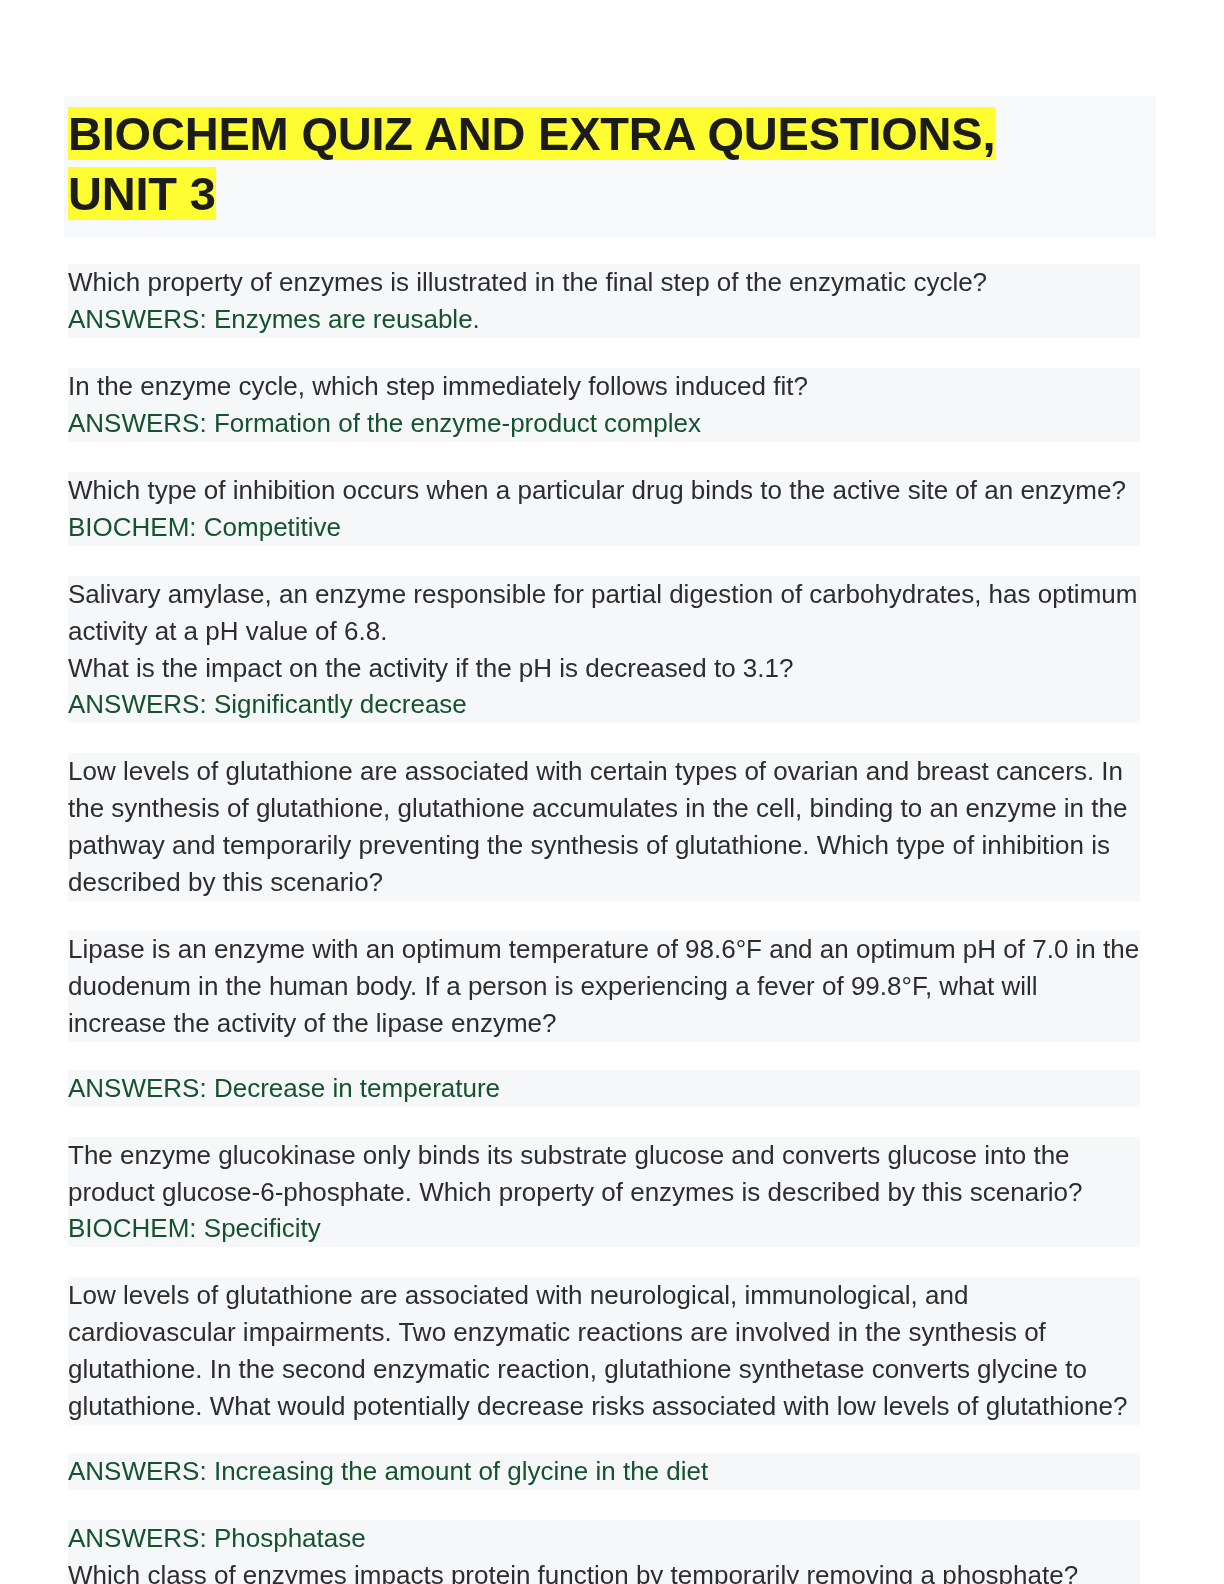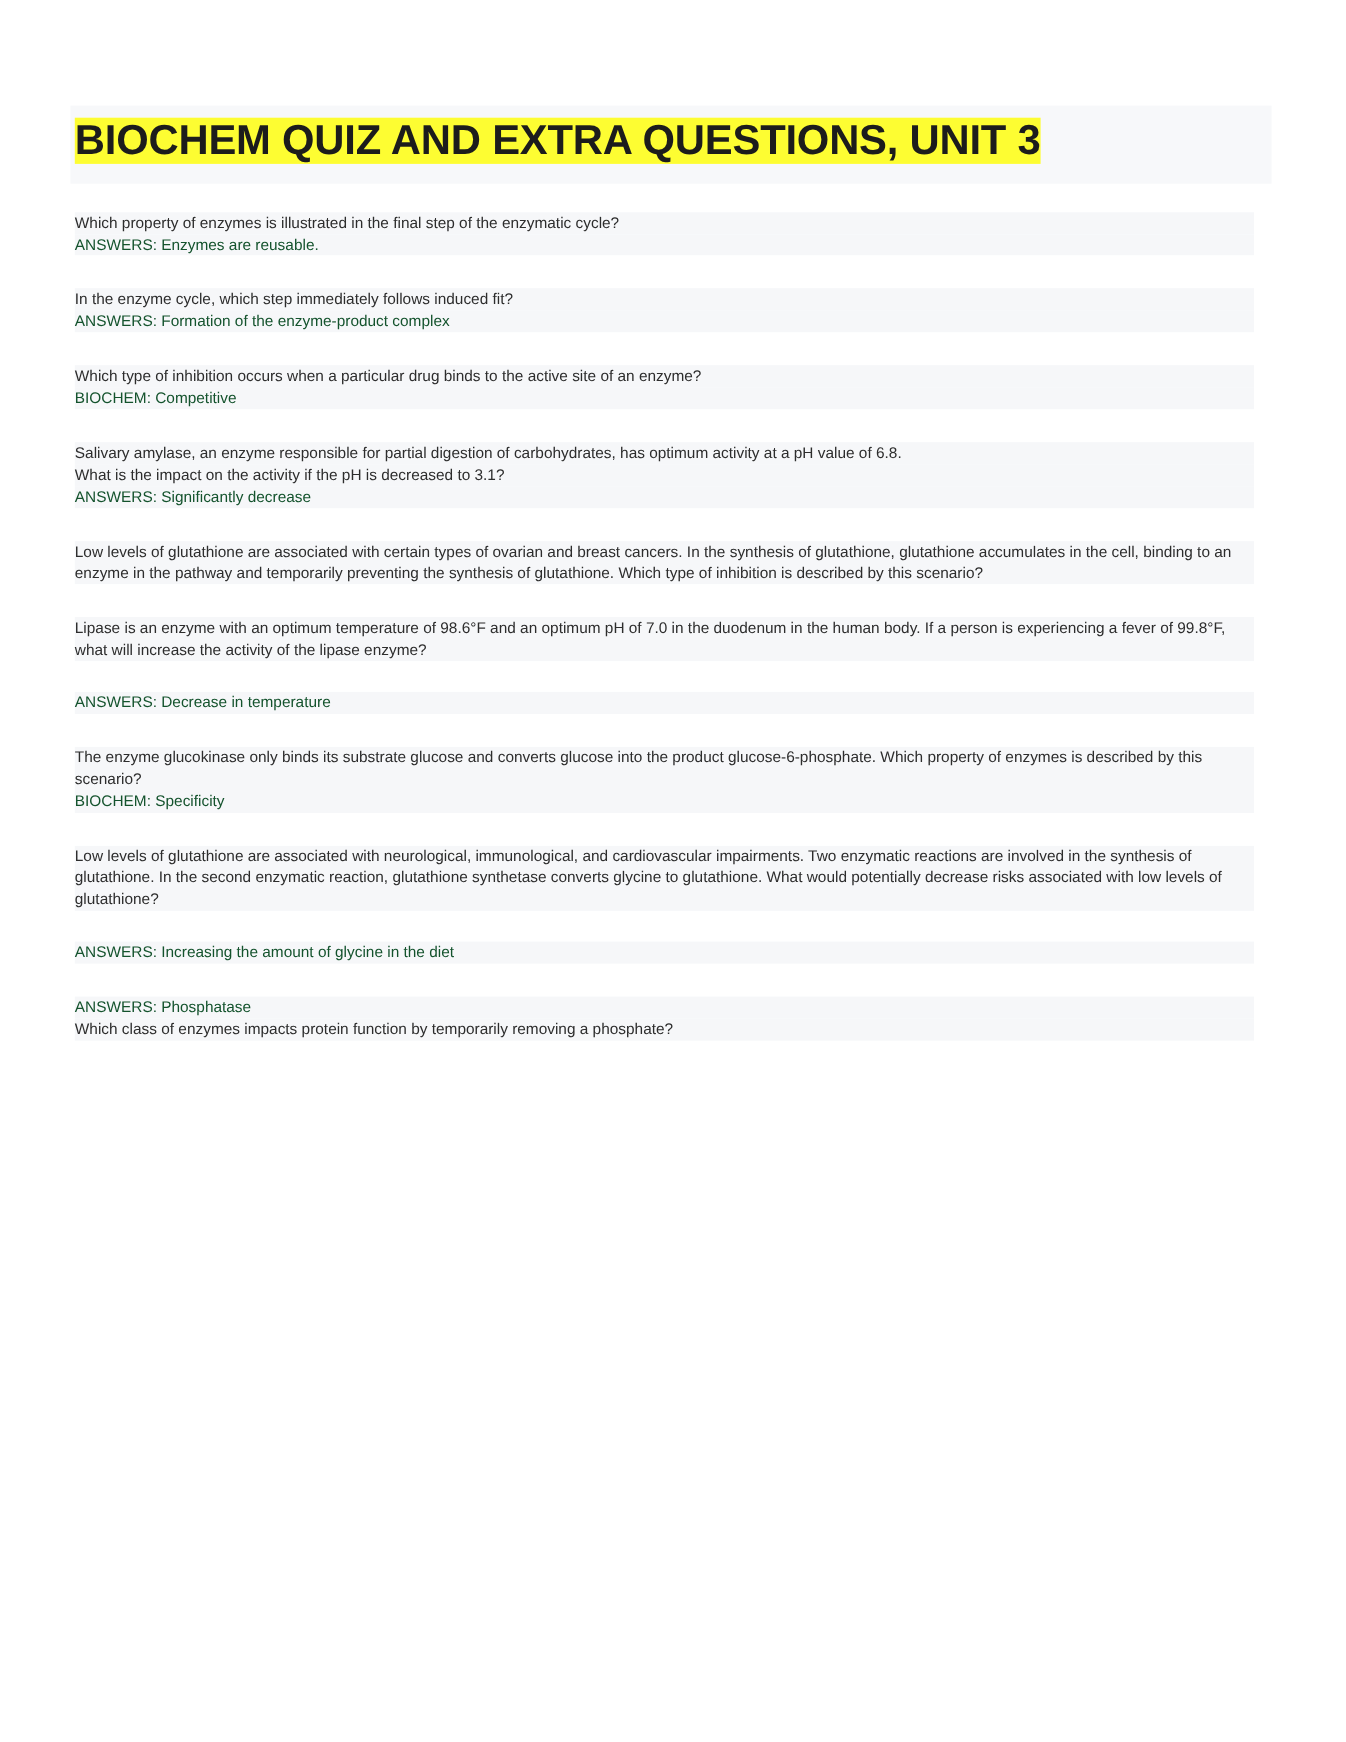--- a/index.html
+++ b/index.html
@@ -16,21 +16,21 @@
   .page {
     position: relative;
     width: 1224px;
     height: 1584px;
     box-sizing: border-box;
     padding: 96px 84px 0 68px;
     background: #ffffff;
   }
   .doc-title {
     margin: 0 0 0 0;
-    font-size: 38px;
+    font-size: 47px;
     line-height: 1.28;
     font-weight: bold;
     color: #1c1c1c;
     letter-spacing: -0.2px;
     max-width: 1000px;
   }
   .doc-title .hl {
     background: #fdfd32;
     box-decoration-break: clone;
     -webkit-box-decoration-break: clone;
@@ -43,21 +43,21 @@
   }
   .body-block {
     margin-top: 26px;
   }
   .qa {
     margin: 0 0 30px 0;
     max-width: 1072px;
   }
   .qa:last-child { margin-bottom: 0; }
   .line {
-    font-size: 14px;
+    font-size: 26px;
     line-height: 1.42;
     color: #2d2d2d;
     margin: 0;
     background: #f6f7f9;
     display: block;
   }
   .line.spacer-before {
     margin-top: 28px;
   }
   .answer {

